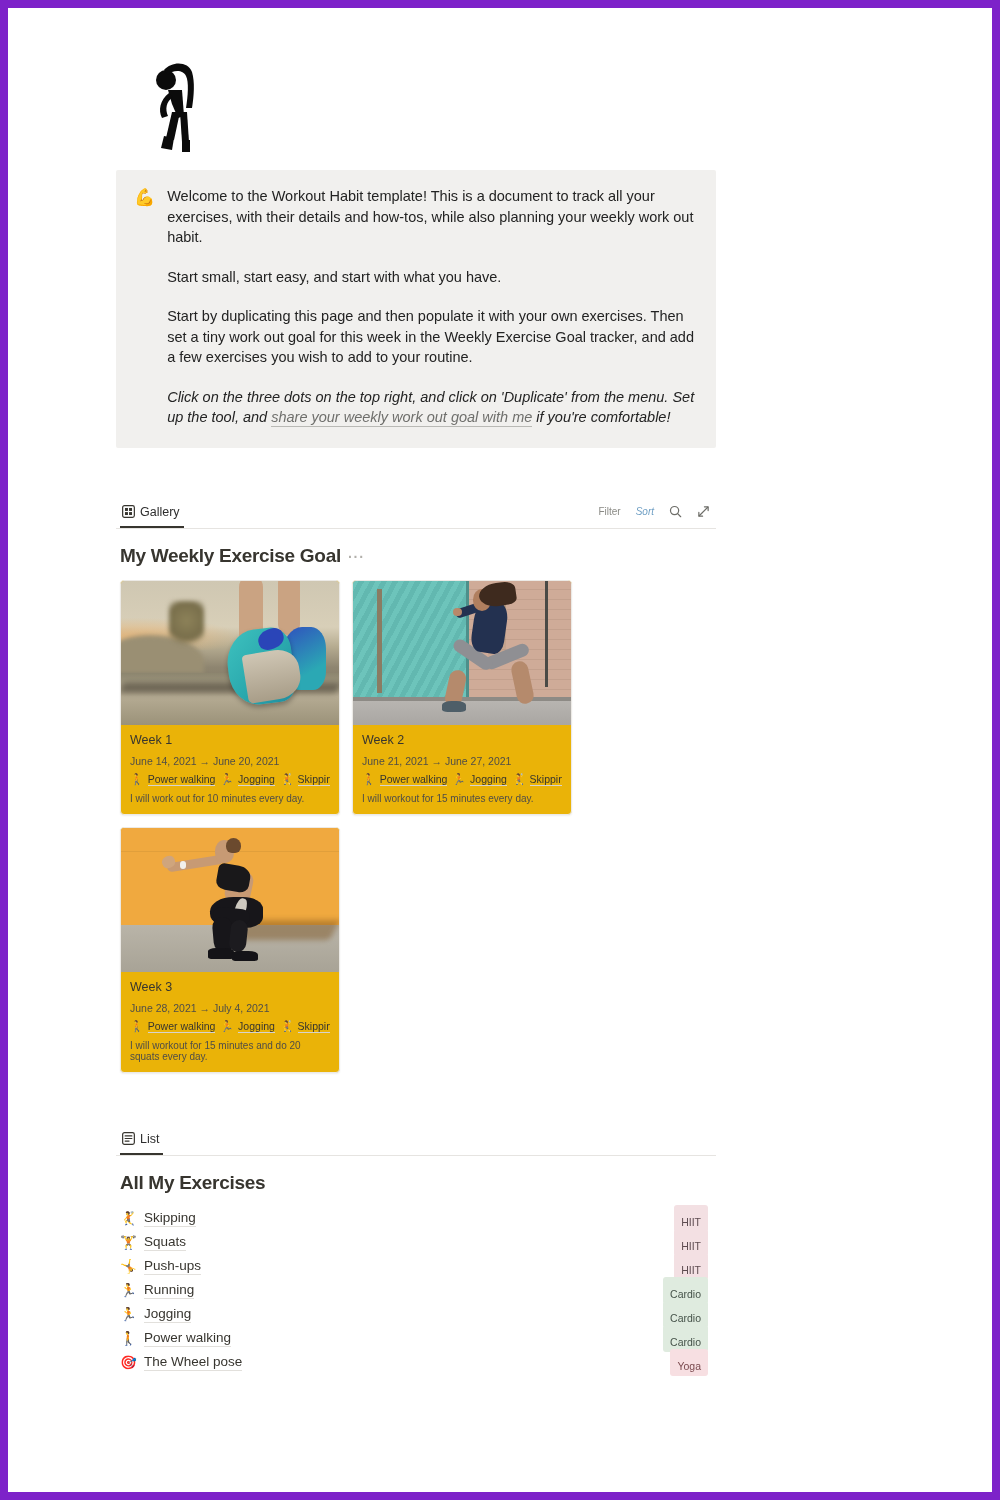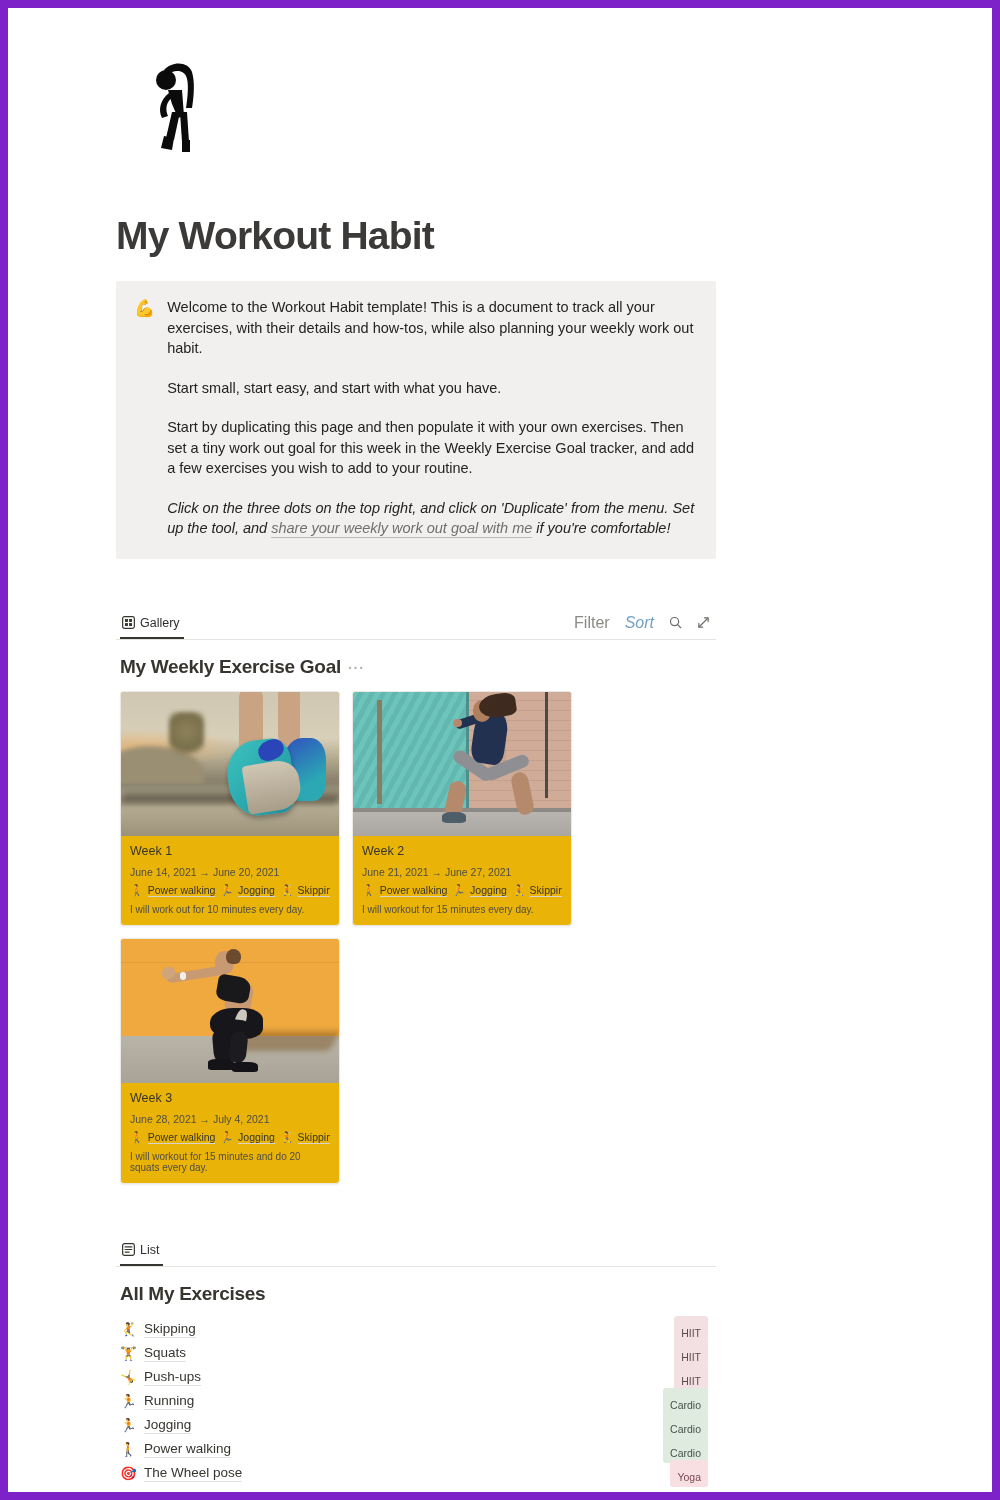--- a/index.html
+++ b/index.html
@@ -102,21 +102,21 @@
     box-shadow: inset 0 -2px 0 0 #37352f;
     padding: 0 4px 0 2px;
   }
   .view-ico { display:block; }
   .db-tools {
     display: flex;
     align-items: center;
     gap: 15px;
     padding-right: 6px;
   }
-  .tool-txt { font-size: 16px; color: #8a8a85; }
+  .tool-txt { font-size: 10px; color: #8a8a85; }
   .tool-txt.sort { color: #6f9fc4; font-style: italic; }
 
   .db-title {
     font-size: 19px;
     font-weight: 700;
     color: #37352f;
     letter-spacing: -0.3px;
     margin: 16px 0 13px 4px;
     display: flex;
     align-items: baseline;
@@ -298,21 +298,20 @@
         <path d="M22 10 C30 1, 46 1, 50 12 C53 22, 52 36, 50 48 L44 48 C46 36, 47 22, 44 16 C41 9, 30 10, 26 15 Z" fill="#0b0b0b"></path>
         <path d="M26 30 L40 30 L42 56 L36 58 L30 44 Z" fill="#0b0b0b"></path>
         <path d="M27 33 C18 40, 16 50, 20 58 L26 56 C23 49, 24 42, 31 37 Z" fill="#0b0b0b"></path>
         <path d="M30 52 L38 52 L32 80 L24 78 Z" fill="#0b0b0b"></path>
         <path d="M38 52 L45 52 L47 82 L40 82 Z" fill="#0b0b0b"></path>
         <path d="M22 76 L32 78 L30 90 L19 88 Z" fill="#0b0b0b"></path>
         <path d="M40 80 L48 80 L48 92 L40 92 Z" fill="#0b0b0b"></path>
       </svg>
     </div>
 
-    <h1 class="page-title">My Workout Habit</h1>
 
     <div class="callout">
       <div class="callout-emoji">💪</div>
       <div class="callout-body">
         <p>Welcome to the Workout Habit template! This is a document to track all your exercises, with their details and how-tos, while also planning your weekly work out habit.</p>
         <p>Start small, start easy, and start with what you have.</p>
         <p>Start by duplicating this page and then populate it with your own exercises. Then set a tiny work out goal for this week in the Weekly Exercise Goal tracker, and add a few exercises you wish to add to your routine.</p>
         <p class="italic"><span>Click on the three dots on the top right, and click on 'Duplicate' from the menu. Set up the tool, and </span><a class="inline-link">share your weekly work out goal with me</a><span> if you're comfortable!</span></p>
       </div>
     </div>

